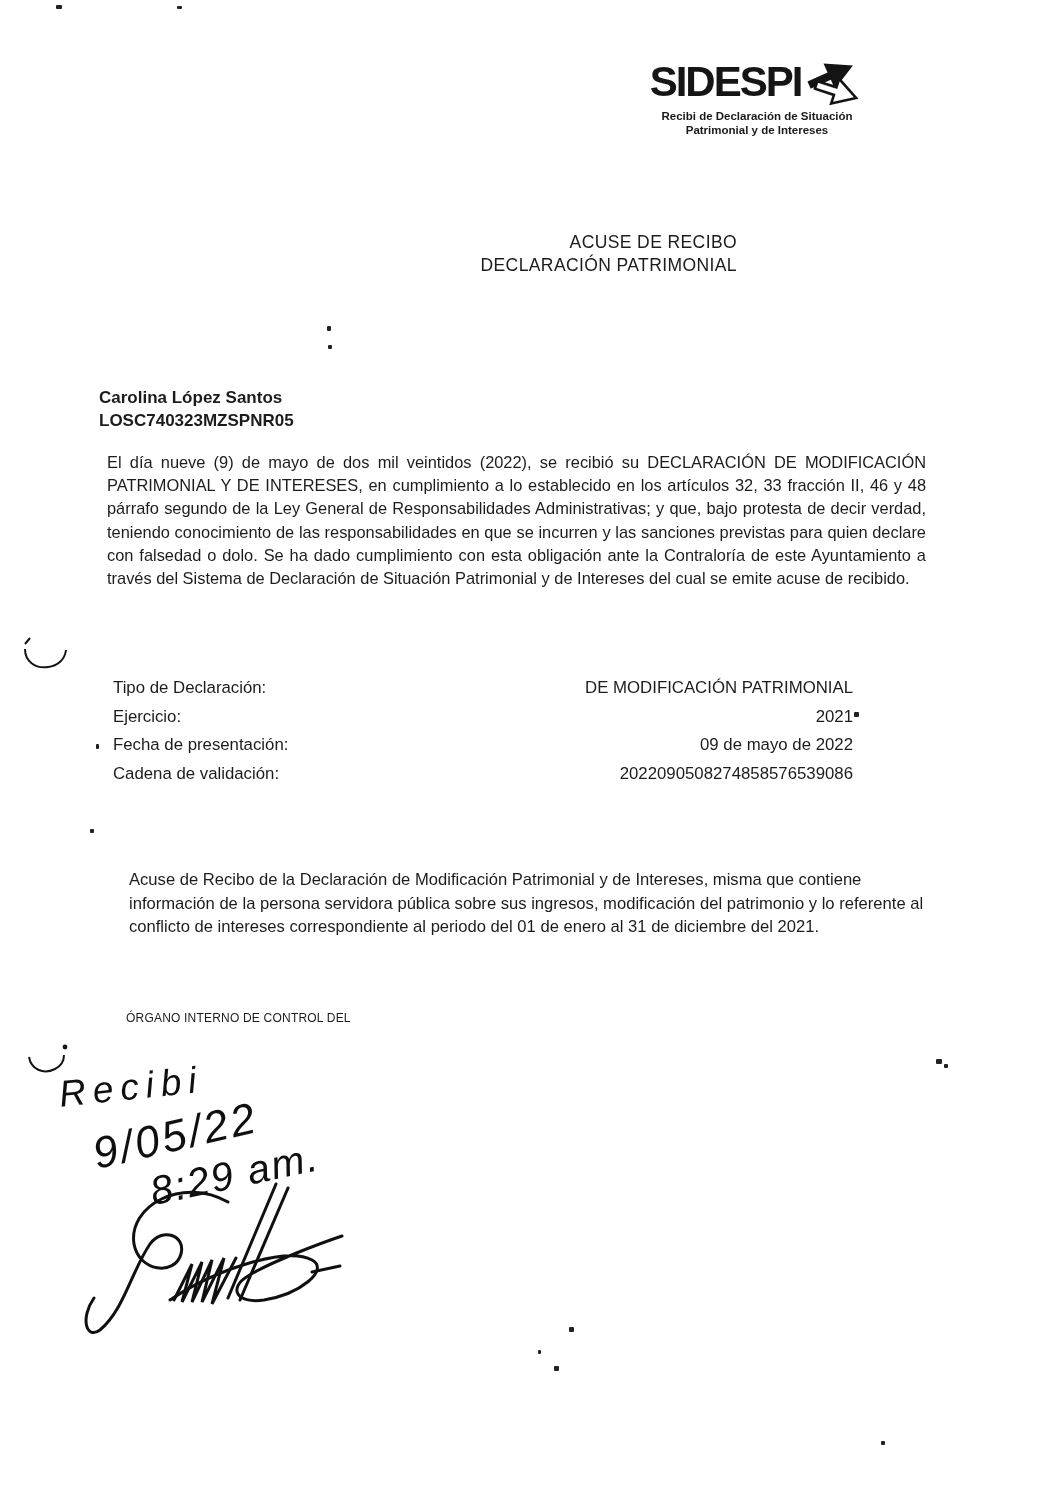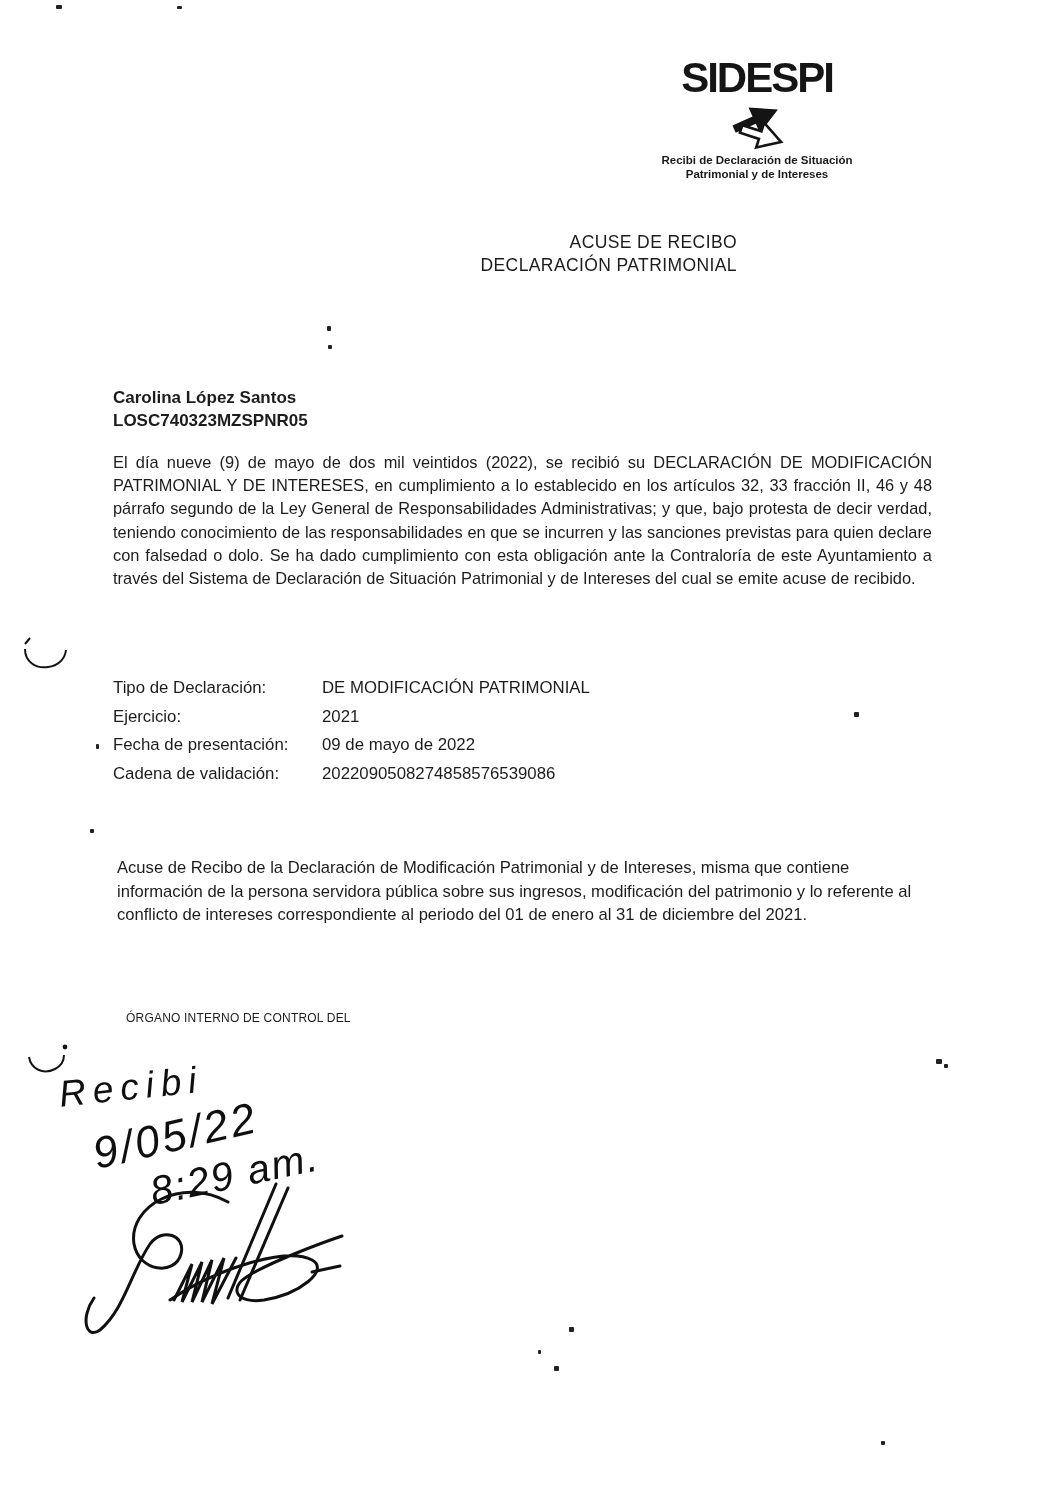--- a/index.html
+++ b/index.html
@@ -3,35 +3,35 @@
 <meta charset="utf-8">
 <style>
   html,body { margin:0; padding:0; background:#e8e8e8; }
   .page {
     position:relative; width:1058px; height:1495px; margin:0 auto;
     background:#ffffff; overflow:hidden;
     font-family:"Liberation Sans", sans-serif; color:#1c1c1c;
   }
   
   .logo { position:absolute; left:641px; top:56px; width:232px; text-align:center; }
-  .logo-row { display:flex; align-items:center; justify-content:center;flex-direction:column; }
+  .logo-row { display:flex; align-items:center; justify-content:center; }
   .logo-text { font-size:42px; font-weight:bold; letter-spacing:-2px; color:#151515; line-height:44px; }
   .logo-arrow { width:62px; height:52px; margin-left:1px; flex:0 0 auto; }
   .logo-tagline { font-size:11.5px; font-weight:bold; line-height:14px; color:#1a1a1a; margin-top:1px; }
   
   .doc-title { position:absolute; left:287px; top:231px; width:450px; text-align:right;
                font-size:17.5px; line-height:23px; letter-spacing:0.4px; }
-  .declarant { position:absolute; left:113px; top:387px; font-weight:bold; font-size:17px; line-height:22.5px; }
-  .body-par  { position:absolute; left:113px; top:451px; width:819px; margin:0;
+  .declarant { position:absolute; left:99px; top:387px; font-weight:bold; font-size:17px; line-height:22.5px; }
+  .body-par  { position:absolute; left:107px; top:451px; width:819px; margin:0;
                font-size:16.4px; line-height:23.2px; text-align:justify; }
   .details   { position:absolute; left:113px; top:679px; width:740px; }
   .detail-row { display:grid; grid-template-columns:209px auto; align-items:baseline; margin-bottom:10px; }
   .detail-label { font-weight:normal; font-size:16.8px; line-height:18.5px; }
-  .detail-value { font-size:16.8px; line-height:18.5px; }
-  .closing-par { position:absolute; left:113px; top:852px; width:808px; margin:4px;
+  .detail-value { font-size:16.8px; line-height:18.5px;text-align:right; }
+  .closing-par { position:absolute; left:113px; top:852px; width:808px; margin:16px;
                  font-size:16.6px; line-height:23.6px; }
   .office { position:absolute; left:126px; top:1011px; font-weight:normal; font-size:12px; letter-spacing:0.2px; }
   
   .hw { position:absolute; color:#0f0f0f; font-style:italic; white-space:nowrap; transform-origin:left top; }
   .hw1 { left:57px;  top:1074px; font-size:37px; letter-spacing:7px; transform:rotate(-6deg); }
   .hw2 { left:88px;  top:1130px; font-size:44px; letter-spacing:3px; transform:rotate(-13deg); }
   .hw3 { left:146px; top:1170px; font-size:40px; letter-spacing:2px; transform:rotate(-12deg); }
   .signature { position:absolute; left:78px; top:1178px; width:272px; height:168px; }
   .penmark { position:absolute; }
   .speck { position:absolute; background:#222; border-radius:1px; }

